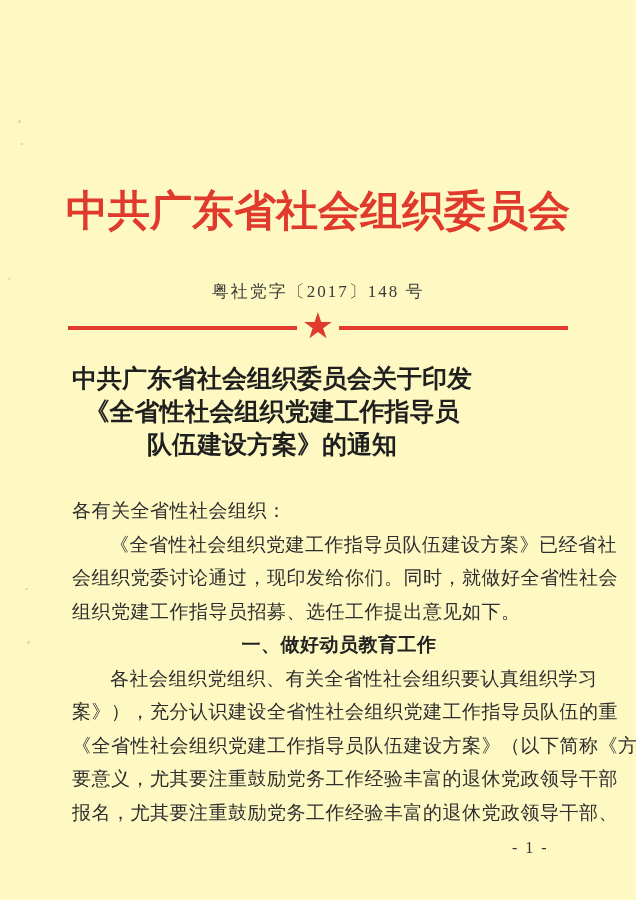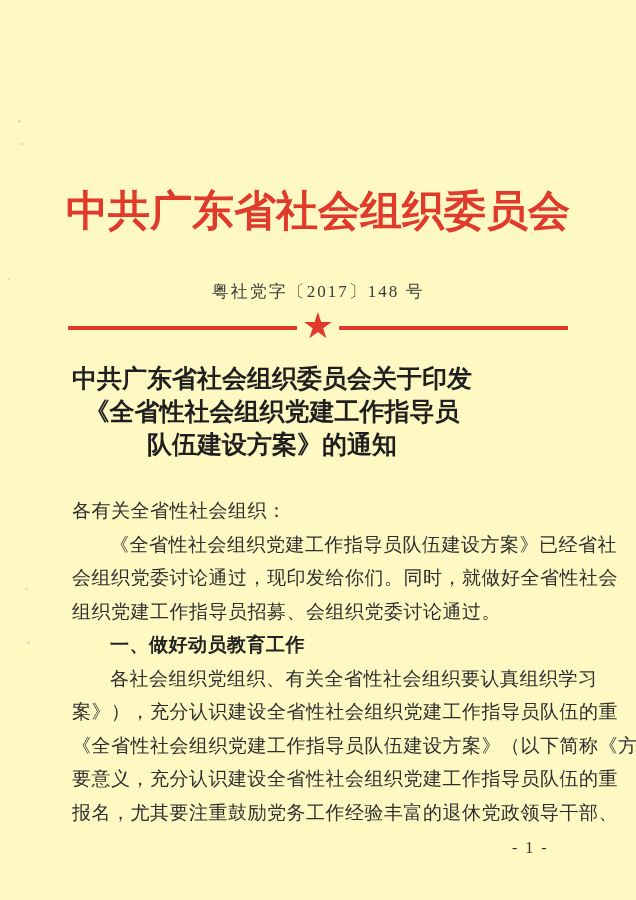--- a/index.html
+++ b/index.html
@@ -64,20 +64,21 @@
     letter-spacing:0.5px;
   }
   .body-text .line{white-space:nowrap;}
   .body-text .indent{text-indent:2em;}
   .section-heading{
     font-weight:bold;
     font-family:"Liberation Sans","DejaVu Sans",sans-serif;
     text-indent:2em;
     white-space:nowrap;
     color:#222;
+    text-align:center;
   }
   .page-number{
     position:absolute;top:839px;left:512px;
     font-size:16px;letter-spacing:2px;
     color:#333;
     white-space:nowrap;
   }
   
   .speck{position:absolute;border-radius:50%;background:#b9b9b9;opacity:.55;}
   .s1{left:18px;top:120px;width:3px;height:3px;}
@@ -105,28 +106,28 @@
     <div class="line">中共广东省社会组织委员会关于印发</div>
     <div class="line">《全省性社会组织党建工作指导员</div>
     <div class="line">队伍建设方案》的通知</div>
   </div>
 
   <div class="body-text">
     <div class="line">各有关全省性社会组织：</div>
 
     <div class="line indent">《全省性社会组织党建工作指导员队伍建设方案》已经省社</div>
     <div class="line">会组织党委讨论通过，现印发给你们。同时，就做好全省性社会</div>
-    <div class="line">组织党建工作指导员招募、会组织党委讨论通过。</div>
+    <div class="line">组织党建工作指导员招募、选任工作提出意见如下。</div>
 
     <div class="line section-heading">一、做好动员教育工作</div>
 
     <div class="line indent">各社会组织党组织、有关全省性社会组织要认真组织学习</div>
     <div class="line">案》），充分认识建设全省性社会组织党建工作指导员队伍的重</div>
     <div class="line">《全省性社会组织党建工作指导员队伍建设方案》（以下简称《方</div>
-    <div class="line">要意义，充分认识建设全省性社会组织党建工作指导员队伍的重</div>
+    <div class="line">要意义，尤其要注重鼓励党务工作经验丰富的退休党政领导干部</div>
     <div class="line">报名，尤其要注重鼓励党务工作经验丰富的退休党政领导干部、</div>
   </div>
 
   <div class="page-number">- 1 -</div>
 
   <div class="speck s1"></div>
   <div class="speck s2"></div>
   <div class="speck s3"></div>
   <div class="speck s4"></div>
   <div class="speck s5"></div>

